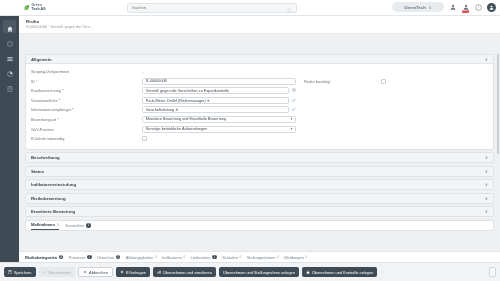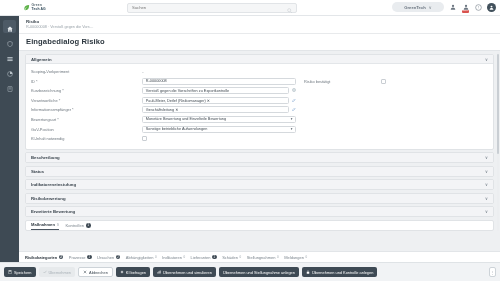--- a/index.html
+++ b/index.html
@@ -279,23 +279,20 @@
     </div>
   </div>
 
   <div class="content">
 
     <div class="crumbbar">
       <div class="crumb-title">Risiko</div>
       <div class="crumb-sub">R-00000008 · Verstoß gegen die Vors…</div>
     </div>
 
-    <div class="page-head">
-      <div class="page-title">Eingabedialog Risiko</div>
-    </div>
 
     <div class="scroll-area">
 
       <div class="panel">
         <div class="panel-head">
           <span>Allgemein</span>
           <span class="caret">∨</span>
         </div>
         <div class="panel-body">
           <div class="col-left">

